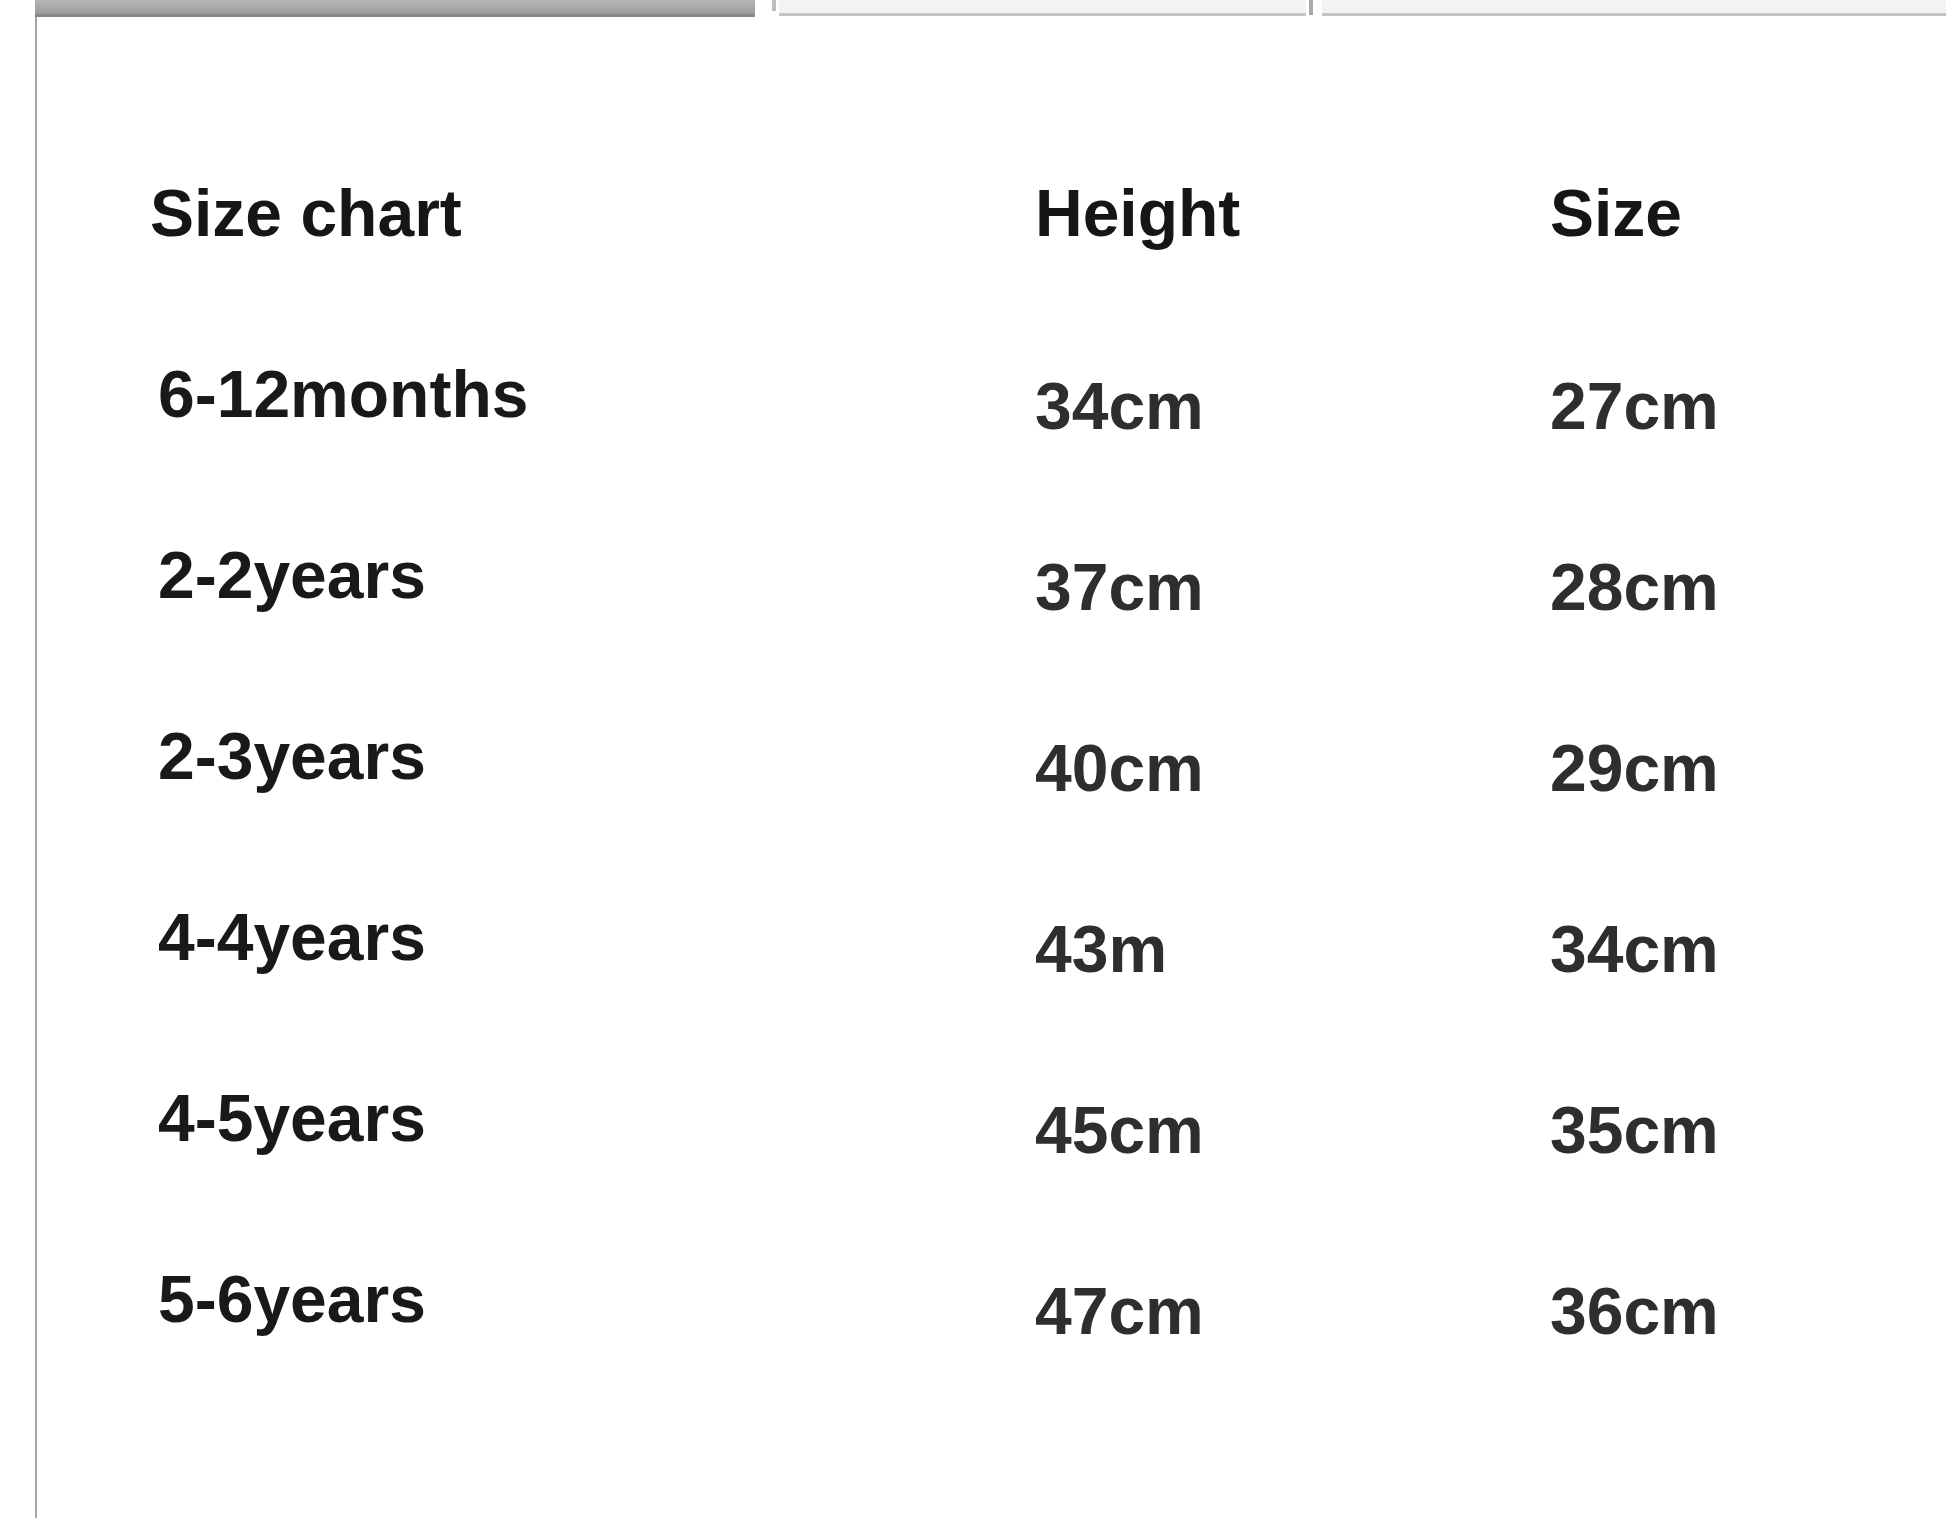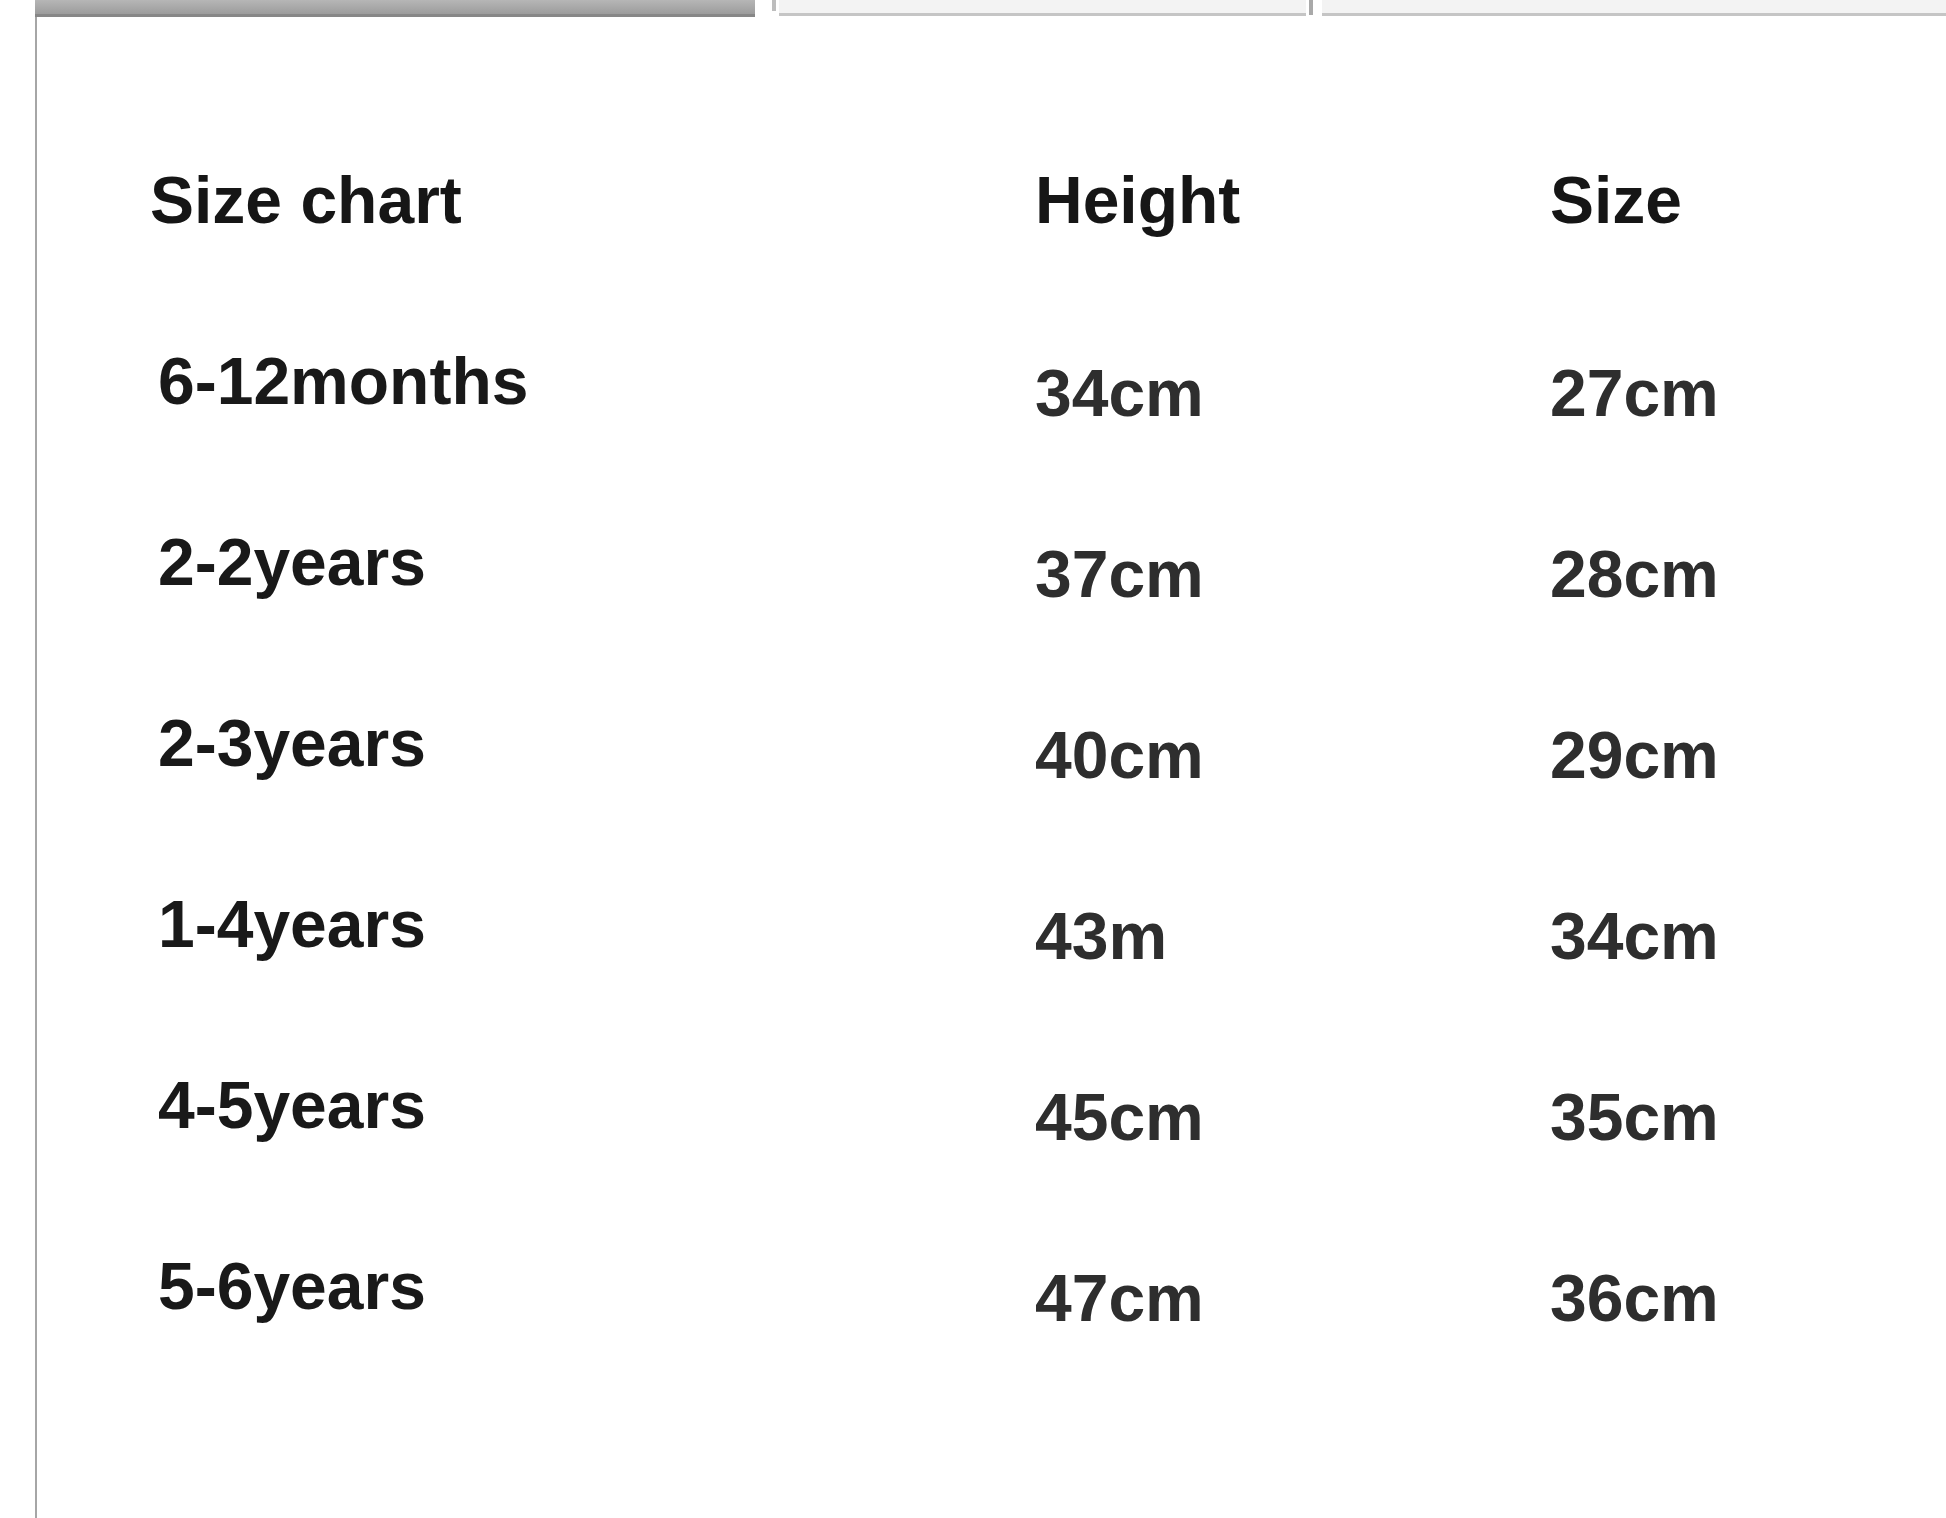--- a/index.html
+++ b/index.html
@@ -41,21 +41,21 @@
   .guide-title{
     position:absolute; left:0; top:22px; width:1912px;
     text-align:center;
     font-size:78px; font-weight:700; letter-spacing:-2px;
     color:#ee00dc;
     white-space:nowrap;
   }
 
   
   .size-grid{
-    position:absolute; left:150px; top:109px; width:1736px;
+    position:absolute; left:150px; top:122px; width:1736px;
     display:grid;
     grid-template-columns:885px 515px 1fr;
     grid-auto-rows:181px;
     align-items:center;
     font-size:66px;
     color:#1c1c1c;
     letter-spacing:0px;
     white-space:nowrap;
   }
   .size-grid .trow{display:contents;}
@@ -97,21 +97,21 @@
       <div class="val">28cm</div>
     </div>
 
     <div class="trow">
       <div class="rowlabel">2-3years</div>
       <div class="val">40cm</div>
       <div class="val">29cm</div>
     </div>
 
     <div class="trow">
-      <div class="rowlabel">1-4years</div>
+      <div class="rowlabel">4-4years</div>
       <div class="val">43m</div>
       <div class="val">34cm</div>
     </div>
 
     <div class="trow">
       <div class="rowlabel">4-5years</div>
       <div class="val">45cm</div>
       <div class="val">35cm</div>
     </div>
 

